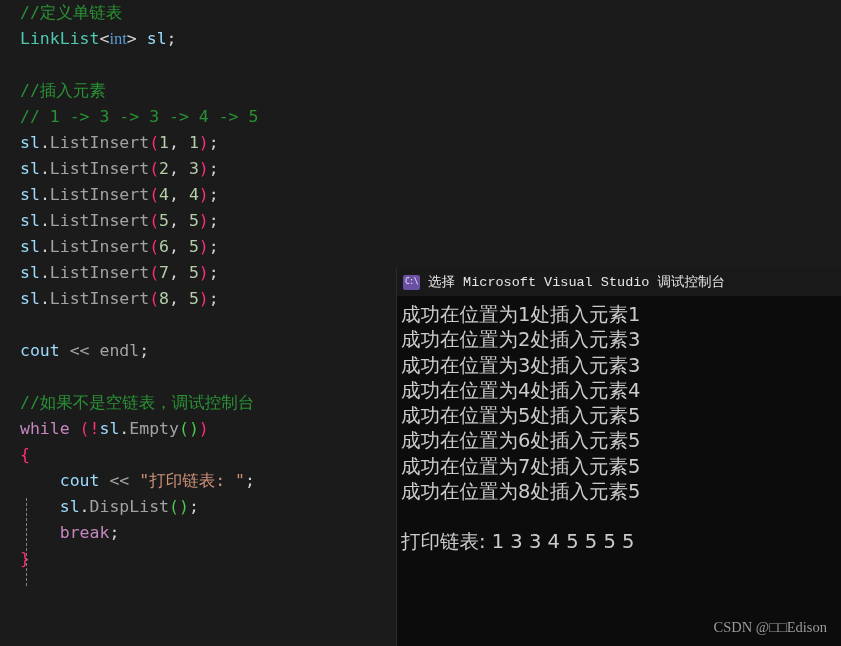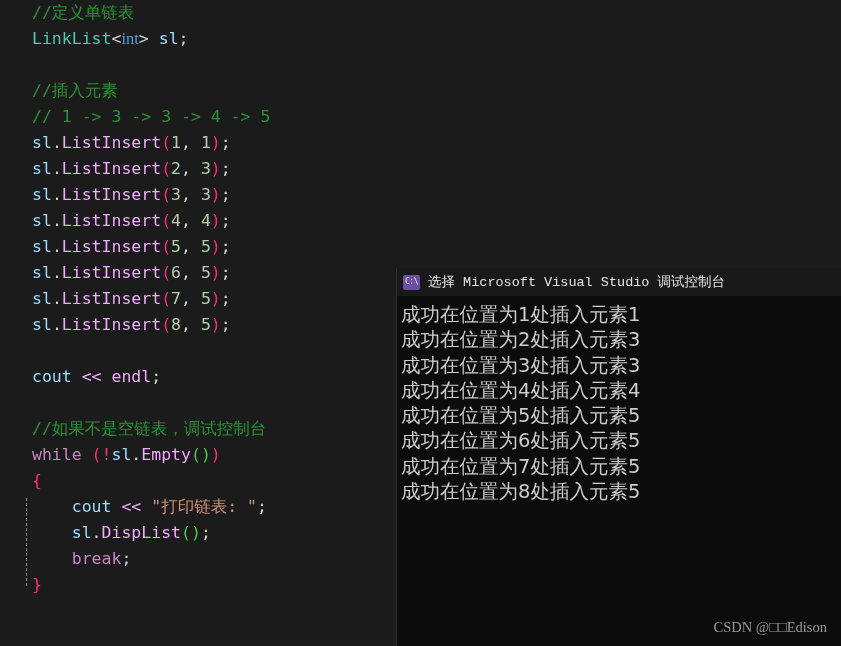--- a/index.html
+++ b/index.html
@@ -29,36 +29,35 @@
   .code-line {
     position: relative;
     height: 26px;
     line-height: 26px;
     font-size: 16.5px;
     font-family: "DejaVu Sans Mono", monospace;
     white-space: pre;
     padding-left: 20px;
     letter-spacing: 0px;
     color: #d4d4d4;
-    margin-left: 12px;
   }
   .indent-guide {
     position: absolute;
     left: 26px;
     width: 0px;
     border-left: 1px dashed #808080;
   }
 
   
   .c-comment { color: #2a9134; }
   .c-type    { color: #4ec9b0; }
   .c-kw      { color: #569cd6; font-family: Liberation Serif, serif; }
   .c-kwctl   { color: #c586c0; }
   .c-var     { color: #9cdcfe; }
-  .c-fn      { color: #f0abfc; }
+  .c-fn      { color: #a3a3a3; }
   .c-punct   { color: #d4d4d4; }
   .c-paren   { color: #ff2d78; }
   .c-paren2  { color: #4ec94e; }
   .c-num     { color: #b5cea8; }
   .c-str     { color: #ce9178; }
 
   
   #console-window {
     position: absolute;
     left: 396px;
@@ -136,21 +135,20 @@
 
   <div id="editor">
     <div id="code-lines">
         <div class="code-line"><span class="c-comment">//定义单链表</span></div>
         <div class="code-line"><span class="c-type">LinkList</span><span class="c-punct">&lt;</span><span class="c-kw">int</span><span class="c-punct">&gt;</span><span class="c-punct"> </span><span class="c-var">sl</span><span class="c-punct">;</span></div>
         <div class="code-line">&nbsp;</div>
         <div class="code-line"><span class="c-comment">//插入元素</span></div>
         <div class="code-line"><span class="c-comment">// 1 -&gt; 3 -&gt; 3 -&gt; 4 -&gt; 5</span></div>
         <div class="code-line"><span class="c-var">sl</span><span class="c-punct">.</span><span class="c-fn">ListInsert</span><span class="c-paren">(</span><span class="c-num">1</span><span class="c-punct">, </span><span class="c-num">1</span><span class="c-paren">)</span><span class="c-punct">;</span></div>
         <div class="code-line"><span class="c-var">sl</span><span class="c-punct">.</span><span class="c-fn">ListInsert</span><span class="c-paren">(</span><span class="c-num">2</span><span class="c-punct">, </span><span class="c-num">3</span><span class="c-paren">)</span><span class="c-punct">;</span></div>
-        <div class="code-line"><span class="c-var">sl</span><span class="c-punct">.</span><span class="c-fn">ListInsert</span><span class="c-paren">(</span><span class="c-num">3</span><span class="c-punct">, </span><span class="c-num">3</span><span class="c-paren">)</span><span class="c-punct">;</span></div>
         <div class="code-line"><span class="c-var">sl</span><span class="c-punct">.</span><span class="c-fn">ListInsert</span><span class="c-paren">(</span><span class="c-num">4</span><span class="c-punct">, </span><span class="c-num">4</span><span class="c-paren">)</span><span class="c-punct">;</span></div>
         <div class="code-line"><span class="c-var">sl</span><span class="c-punct">.</span><span class="c-fn">ListInsert</span><span class="c-paren">(</span><span class="c-num">5</span><span class="c-punct">, </span><span class="c-num">5</span><span class="c-paren">)</span><span class="c-punct">;</span></div>
         <div class="code-line"><span class="c-var">sl</span><span class="c-punct">.</span><span class="c-fn">ListInsert</span><span class="c-paren">(</span><span class="c-num">6</span><span class="c-punct">, </span><span class="c-num">5</span><span class="c-paren">)</span><span class="c-punct">;</span></div>
         <div class="code-line"><span class="c-var">sl</span><span class="c-punct">.</span><span class="c-fn">ListInsert</span><span class="c-paren">(</span><span class="c-num">7</span><span class="c-punct">, </span><span class="c-num">5</span><span class="c-paren">)</span><span class="c-punct">;</span></div>
         <div class="code-line"><span class="c-var">sl</span><span class="c-punct">.</span><span class="c-fn">ListInsert</span><span class="c-paren">(</span><span class="c-num">8</span><span class="c-punct">, </span><span class="c-num">5</span><span class="c-paren">)</span><span class="c-punct">;</span></div>
         <div class="code-line">&nbsp;</div>
         <div class="code-line"><span class="c-var">cout</span><span class="c-punct"> </span><span class="c-fn">&lt;&lt;</span><span class="c-punct"> </span><span class="c-fn">endl</span><span class="c-punct">;</span></div>
         <div class="code-line">&nbsp;</div>
         <div class="code-line"><span class="c-comment">//如果不是空链表，调试控制台</span></div>
         <div class="code-line"><span class="c-kwctl">while</span><span class="c-punct"> </span><span class="c-paren">(</span><span class="c-paren">!</span><span class="c-var">sl</span><span class="c-punct">.</span><span class="c-fn">Empty</span><span class="c-paren2">(</span><span class="c-paren2">)</span><span class="c-paren">)</span></div>
@@ -174,19 +172,20 @@
       <div id="console-lines">
           <div class="console-line">成功在位置为1处插入元素1</div>
           <div class="console-line">成功在位置为2处插入元素3</div>
           <div class="console-line">成功在位置为3处插入元素3</div>
           <div class="console-line">成功在位置为4处插入元素4</div>
           <div class="console-line">成功在位置为5处插入元素5</div>
           <div class="console-line">成功在位置为6处插入元素5</div>
           <div class="console-line">成功在位置为7处插入元素5</div>
           <div class="console-line">成功在位置为8处插入元素5</div>
           <div class="console-line console-blank">&nbsp;</div>
+          <div class="console-line">打印链表: 1 3 3 4 5 5 5 5</div>
         </div>
     </div>
   </div>
 
   <div id="watermark">CSDN @□□Edison</div>
 
 </div>
 
 </body></html>

